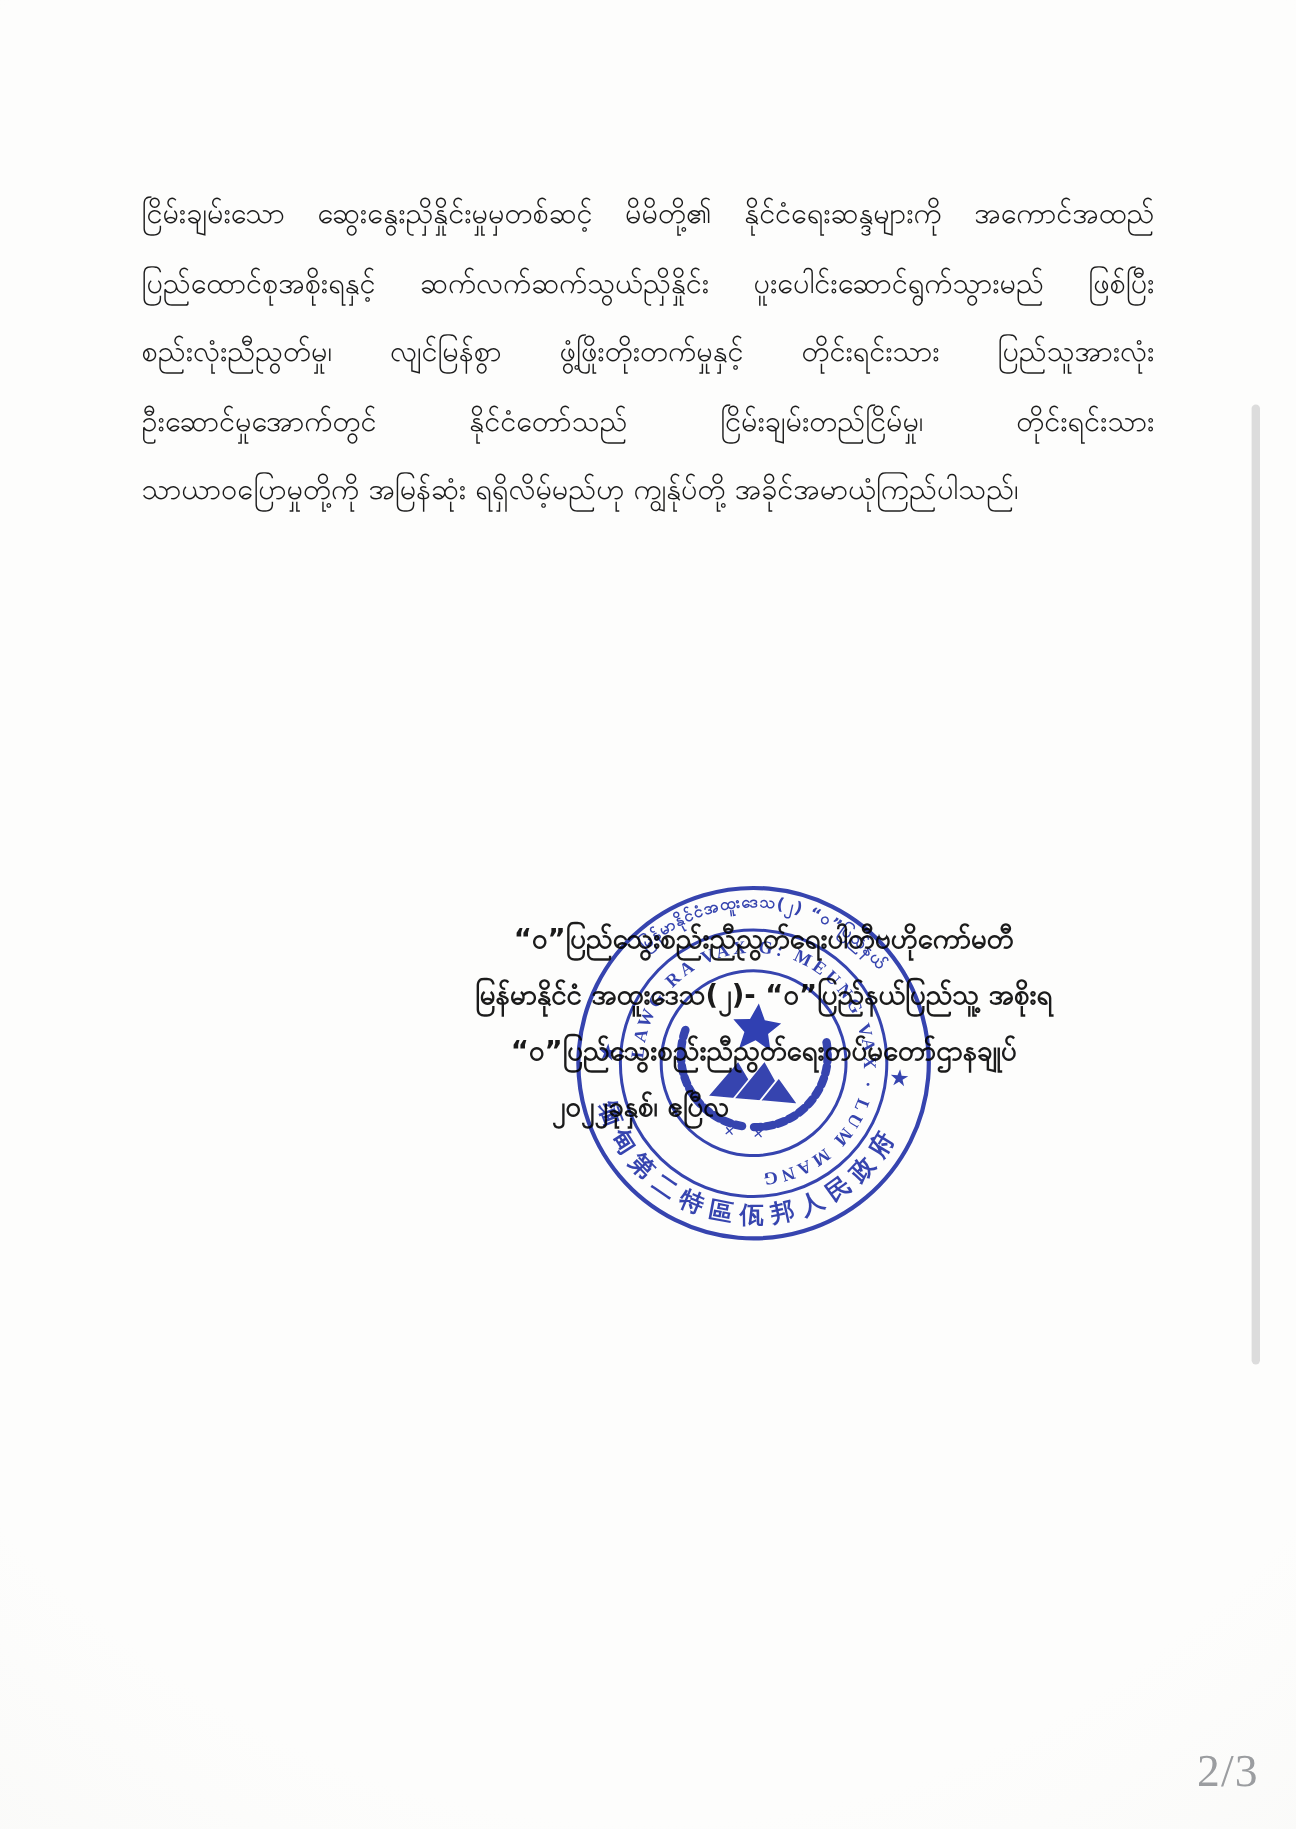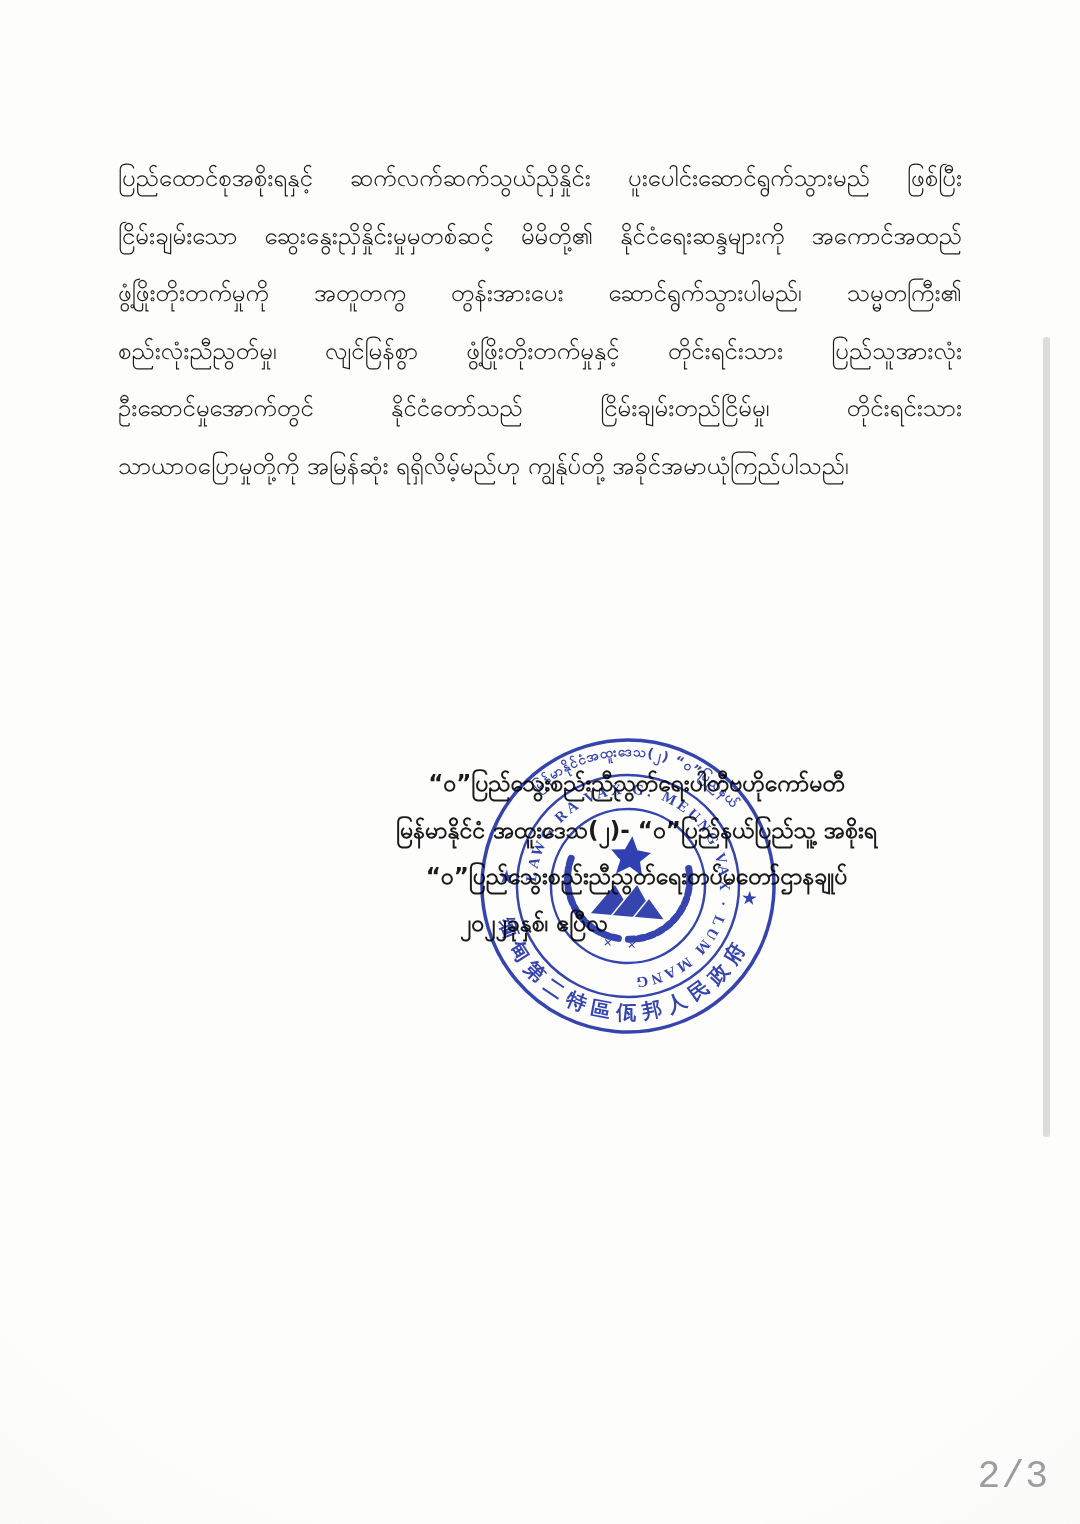--- a/index.html
+++ b/index.html
@@ -51,32 +51,31 @@
   .stamp .band-star{font-size:19px;}
   .stamp .xmarks{font-size:11px;font-weight:700;letter-spacing:6px;}
   
   .scrollbar-thumb{
     position:absolute;left:1043px;top:337px;width:7px;height:800px;
     background:#dcdcdc;border-radius:4px;
   }
   .page-indicator{
     position:absolute;right:31px;bottom:26px;
     color:#9b9da0;font-size:38px;letter-spacing:1px;
-    font-family:Liberation Mono, monospace;
+    font-family:Liberation Serif, serif;
   }
 </style>
 </head>
 <body>
 
 <div class="photo">
 
   <div class="body-text">
+    <div class="bline">ငြိမ်းချမ်းသော ဆွေးနွေးညှိနှိုင်းမှုမှတစ်ဆင့် မိမိတို့၏ နိုင်ငံရေးဆန္ဒများကို အကောင်အထည်</div>
     <div class="bline">ပြည်ထောင်စုအစိုးရနှင့် ဆက်လက်ဆက်သွယ်ညှိနှိုင်း ပူးပေါင်းဆောင်ရွက်သွားမည် ဖြစ်ပြီး</div>
-    <div class="bline">ငြိမ်းချမ်းသော ဆွေးနွေးညှိနှိုင်းမှုမှတစ်ဆင့် မိမိတို့၏ နိုင်ငံရေးဆန္ဒများကို အကောင်အထည်</div>
-    <div class="bline">ဖွံ့ဖြိုးတိုးတက်မှုကို အတူတကွ တွန်းအားပေး ဆောင်ရွက်သွားပါမည်၊ သမ္မတကြီး၏</div>
     <div class="bline">စည်းလုံးညီညွတ်မှု၊ လျင်မြန်စွာ ဖွံ့ဖြိုးတိုးတက်မှုနှင့် တိုင်းရင်းသား ပြည်သူအားလုံး</div>
     <div class="bline">ဦးဆောင်မှုအောက်တွင် နိုင်ငံတော်သည် ငြိမ်းချမ်းတည်ငြိမ်မှု၊ တိုင်းရင်းသား</div>
     <div class="bline natural">သာယာဝပြောမှုတို့ကို အမြန်ဆုံး ရရှိလိမ့်မည်ဟု ကျွန်ုပ်တို့ အခိုင်အမာယုံကြည်ပါသည်၊</div>
   </div>
 
   <div class="signature">
     <div class="sig-line">“ဝ”ပြည်သွေးစည်းညီညွတ်ရေးပါတီဗဟိုကော်မတီ</div>
     <div class="sig-line">မြန်မာနိုင်ငံ အထူးဒေသ(၂)- “ဝ”ပြည်နယ်ပြည်သူ့ အစိုးရ</div>
     <div class="sig-line">“ဝ”ပြည်သွေးစည်းညီညွတ်ရေးတပ်မတော်ဌာနချုပ်</div>
     <div class="sig-line date">၂ဝ၂၂ခုနှစ်၊ ဧပြီလ</div>

